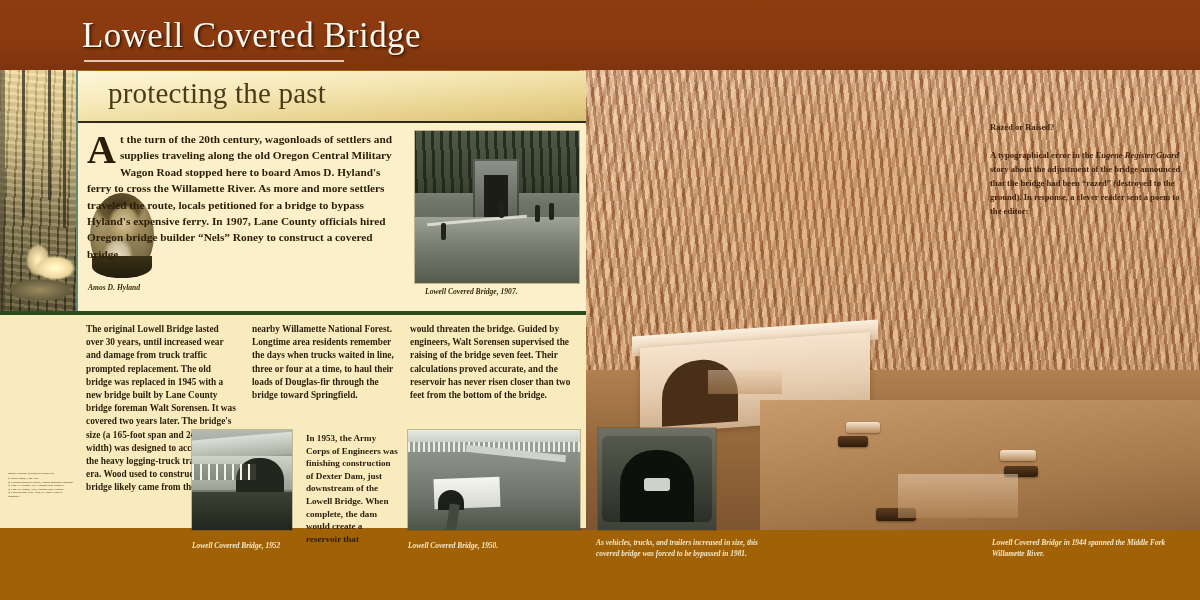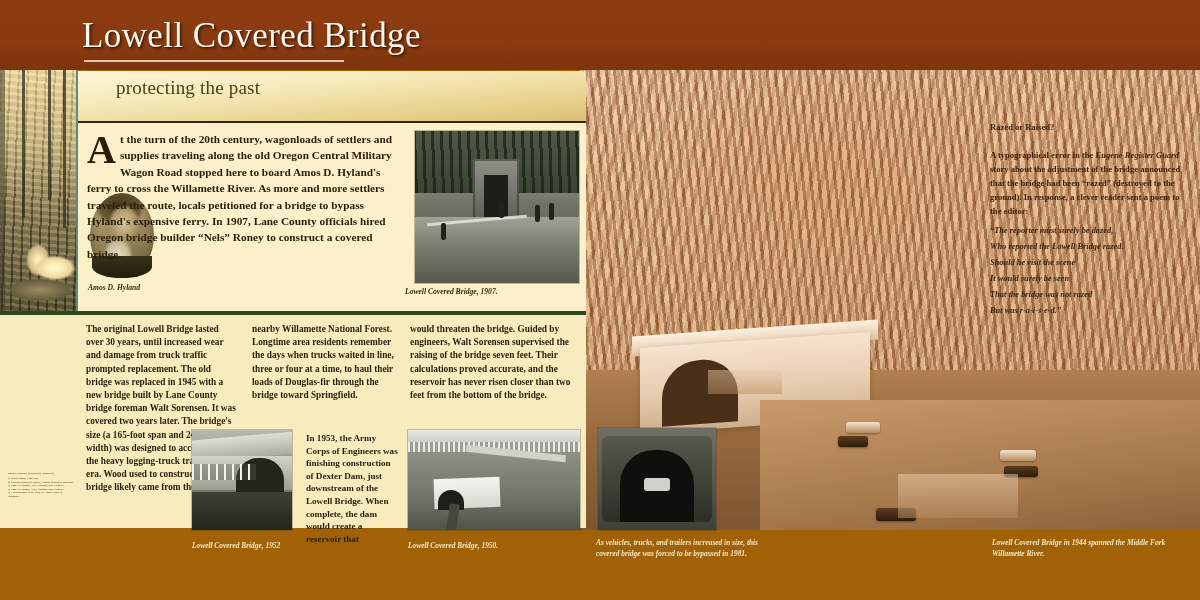--- a/index.html
+++ b/index.html
@@ -44,22 +44,22 @@
     background:rgba(255,245,230,.75);
   }
 
   
   .subband{
     position:absolute;left:78px;top:71px;width:508px;height:50px;
     background:linear-gradient(175deg,#fdf6d9 0%,#f6e9b8 38%,#e6d08a 78%,#d9bf74 100%);
     border-bottom:2px solid #2f2a16;
   }
   .subband .subtitle{
-    position:absolute;left:38px;top:6px;
-    font-size:19px;color:#4b3b17;letter-spacing:.2px;
+    position:absolute;left:30px;top:6px;
+    font-size:29px;color:#4b3b17;letter-spacing:.2px;
   }
 
   
   .panel-top{
     position:absolute;left:78px;top:123px;width:508px;height:188px;
     background:#fbf0c9;
   }
   .panel-top .intro{
     position:absolute;left:9px;top:8px;width:310px;
     font-size:11.3px;line-height:16.4px;color:#2a1d08;
@@ -118,21 +118,21 @@
     background:linear-gradient(180deg,#9fa396 0%,#7b8072 40%,#565a4c 100%);
   }
   .photo1907 .railing{
     position:absolute;left:12px;top:88px;width:100px;height:3px;
     background:rgba(235,235,225,.8);transform:rotate(-5deg);
   }
   .photo1907 .fig{
     position:absolute;width:5px;height:17px;background:#20231b;border-radius:2px;
   }
   .cap1907{
-    position:absolute;left:327px;top:164px;
+    position:absolute;left:347px;top:164px;
     font-size:7.6px;font-style:italic;font-weight:bold;color:#3a2a10;
   }
 
   
   .divider{
     position:absolute;left:0;top:311px;width:586px;height:4px;
     background:#2c4a1b;
   }
 
   
@@ -443,25 +443,17 @@
   <div class="photo1981">
     <div class="face"></div>
     <div class="op"></div>
     <div class="car"></div>
   </div>
   <div class="cap1981">As vehicles, trucks, and trailers increased in size, this covered bridge was forced to be bypassed in 1981.</div>
 
   <div class="razed">
     <div class="hdr">Razed or Raised?</div>
     <p><span>A typographical error in the </span><em>Eugene Register Guard</em><span> story about the adjustment of the bridge announced that the bridge had been “razed” (destroyed to the ground). In response, a clever reader sent a poem to the editor:</span></p>
-    <div class="poem">
-      <div>“The reporter must surely be dazed,</div>
-      <div>Who reported the Lowell Bridge razed.</div>
-      <div>Should he visit the scene</div>
-      <div>It would surely be seen</div>
-      <div>That the bridge was not razed</div>
-      <div>But was r-a-i-s-e-d.”</div>
-    </div>
   </div>
 
   <div class="capbig">Lowell Covered Bridge in 1944 spanned the Middle Fork Willamette River.</div>
 
 </div>
 
 </body></html>

